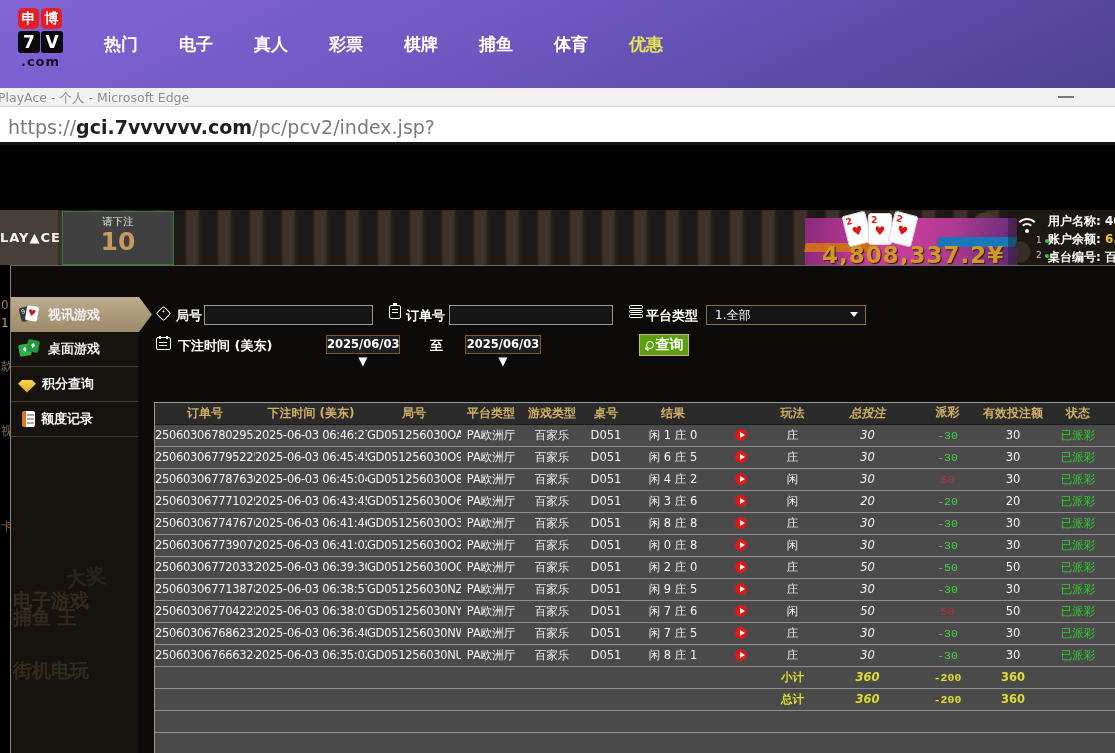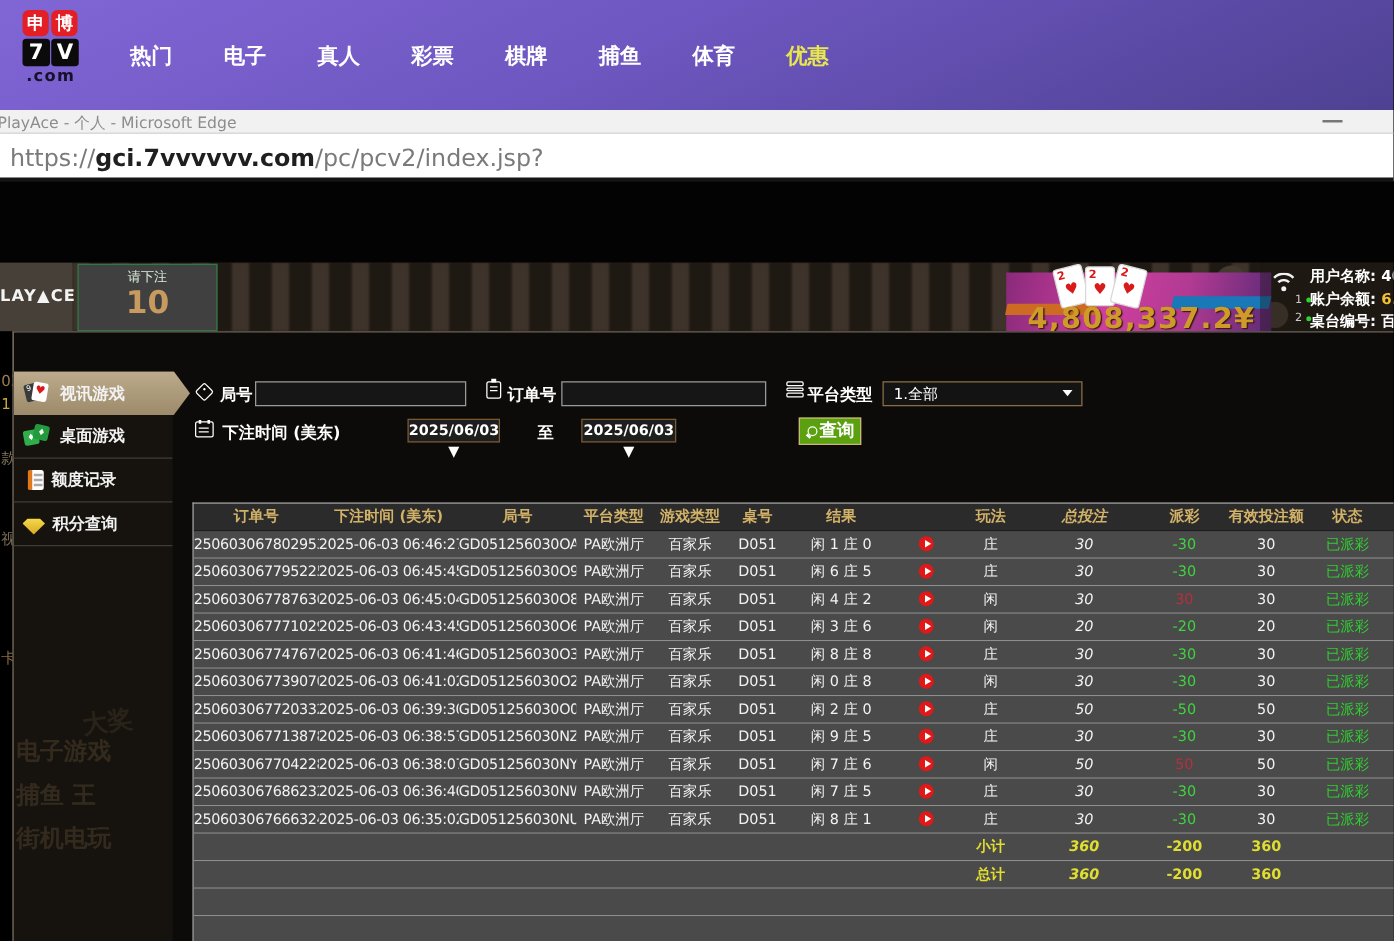--- a/index.html
+++ b/index.html
@@ -147,21 +147,21 @@
   
   .tablewrap { position:absolute; left:16px; top:105px; width:962px; height:352px; overflow:hidden;
     border-left:1px solid #9b9b9b; border-top:1px solid #9b9b9b; background:#4a4a4a; }
   .ttable { width:1005px; }
   .trow { display:flex; height:22px; border-bottom:1px solid #8e8e8e; background:#4a4a4a; }
   .trow.thead { background:#2b2b2b; border-bottom:1px solid #1c1c1c; }
   .trow span { display:block; text-align:center; line-height:21px; font-size:11.5px; color:#f2f2f2;
     overflow:hidden; white-space:nowrap; }
   .trow.thead span { color:#d2b168; font-weight:bold; font-size:12px; }
   .c1{width:100px;} .c2{width:112px;} .c3{width:94px;} .c4{width:60px;} .c5{width:62px;} .c6{width:46px;}
-  .c7{width:88px;} .c8{width:48px;} .c9{width:55px;} .c10{width:95px;font-style:italic;} .c11{width:65px;} .c12{width:66px;}
+  .c7{width:88px;} .c8{width:48px;} .c9{width:55px;} .c10{width:95px;font-style:italic;} .c11{width:65px;font-family:Liberation Mono, monospace;} .c12{width:66px;}
   .c13{width:64px;} .c14{width:50px;}
   .num { letter-spacing:-.3px; }
   .neg { color:#3fd43f !important; }
   .pos { color:#b5303c !important; }
   .stat { color:#2fd02f !important; }
   .tot { color:#e0de30 !important; font-weight:bold; }
   .playbtn { width:12px; height:12px; border-radius:50%; background:#e01818; margin:4px auto 0;
     position:relative; cursor:pointer; }
   .playbtn::before { content:""; position:absolute; left:4.5px; top:3px; width:0; height:0;
     border-left:5px solid #fff; border-top:3px solid transparent; border-bottom:3px solid transparent; }
@@ -258,30 +258,30 @@
         <span class="lab">视讯游戏</span>
       </div>
       <div class="sideitem">
         <span class="sideicon ic-tbl">
             <span class="g1">♦</span>
             <span class="g2">♦</span>
           </span>
         <span class="lab">桌面游戏</span>
       </div>
       <div class="sideitem">
+        <span class="sideicon ic-gem"></span>
+        <span class="lab">积分查询</span>
+      </div>
+      <div class="sideitem">
         <span class="sideicon ic-doc"></span>
         <span class="lab">额度记录</span>
       </div>
-      <div class="sideitem">
-        <span class="sideicon ic-gem"></span>
-        <span class="lab">积分查询</span>
-      </div>
       <div id="bleeds">
           <span class="bleed" style="left: 2px; top: 291px;">电子游戏</span>
-          <span class="bleed" style="left: 2px; top: 326px;">捕鱼 王</span>
+          <span class="bleed" style="left: 2px; top: 308px;">捕鱼 王</span>
           <span class="bleed" style="left: 2px; top: 361px;">街机电玩</span>
           <span class="bleed" style="left: 55px; top: 267px; font-size: 20px; opacity: 0.1; transform: rotate(-8deg);">大奖</span>
         </div>
     </div>
 
     <div class="content">
 
       <div class="filters">
         <span class="lic ic-tag" style="left:20px; top:11px;"></span>
         <span class="flabel" style="left:38px; top:10px;">局号</span>

